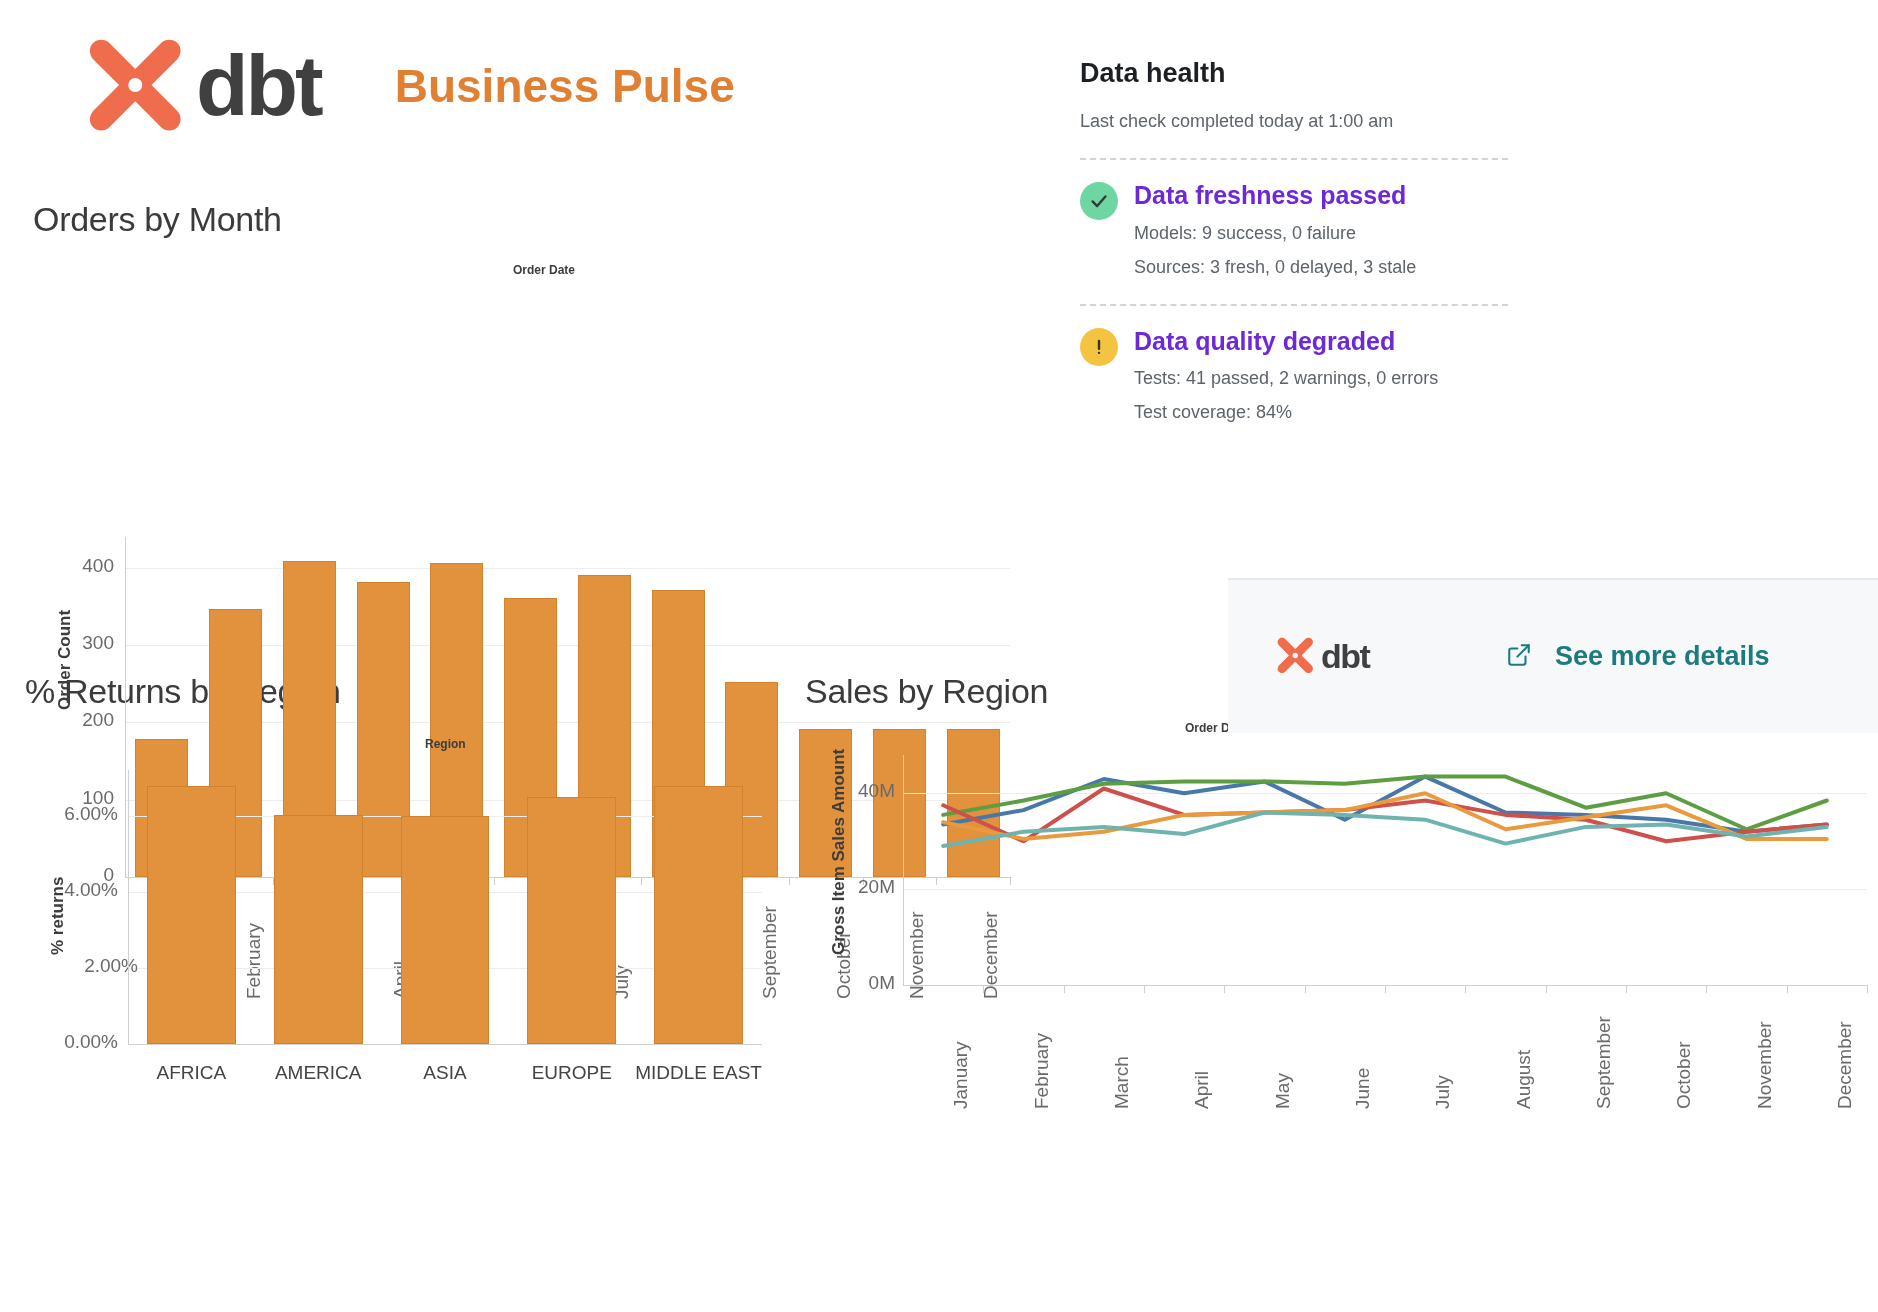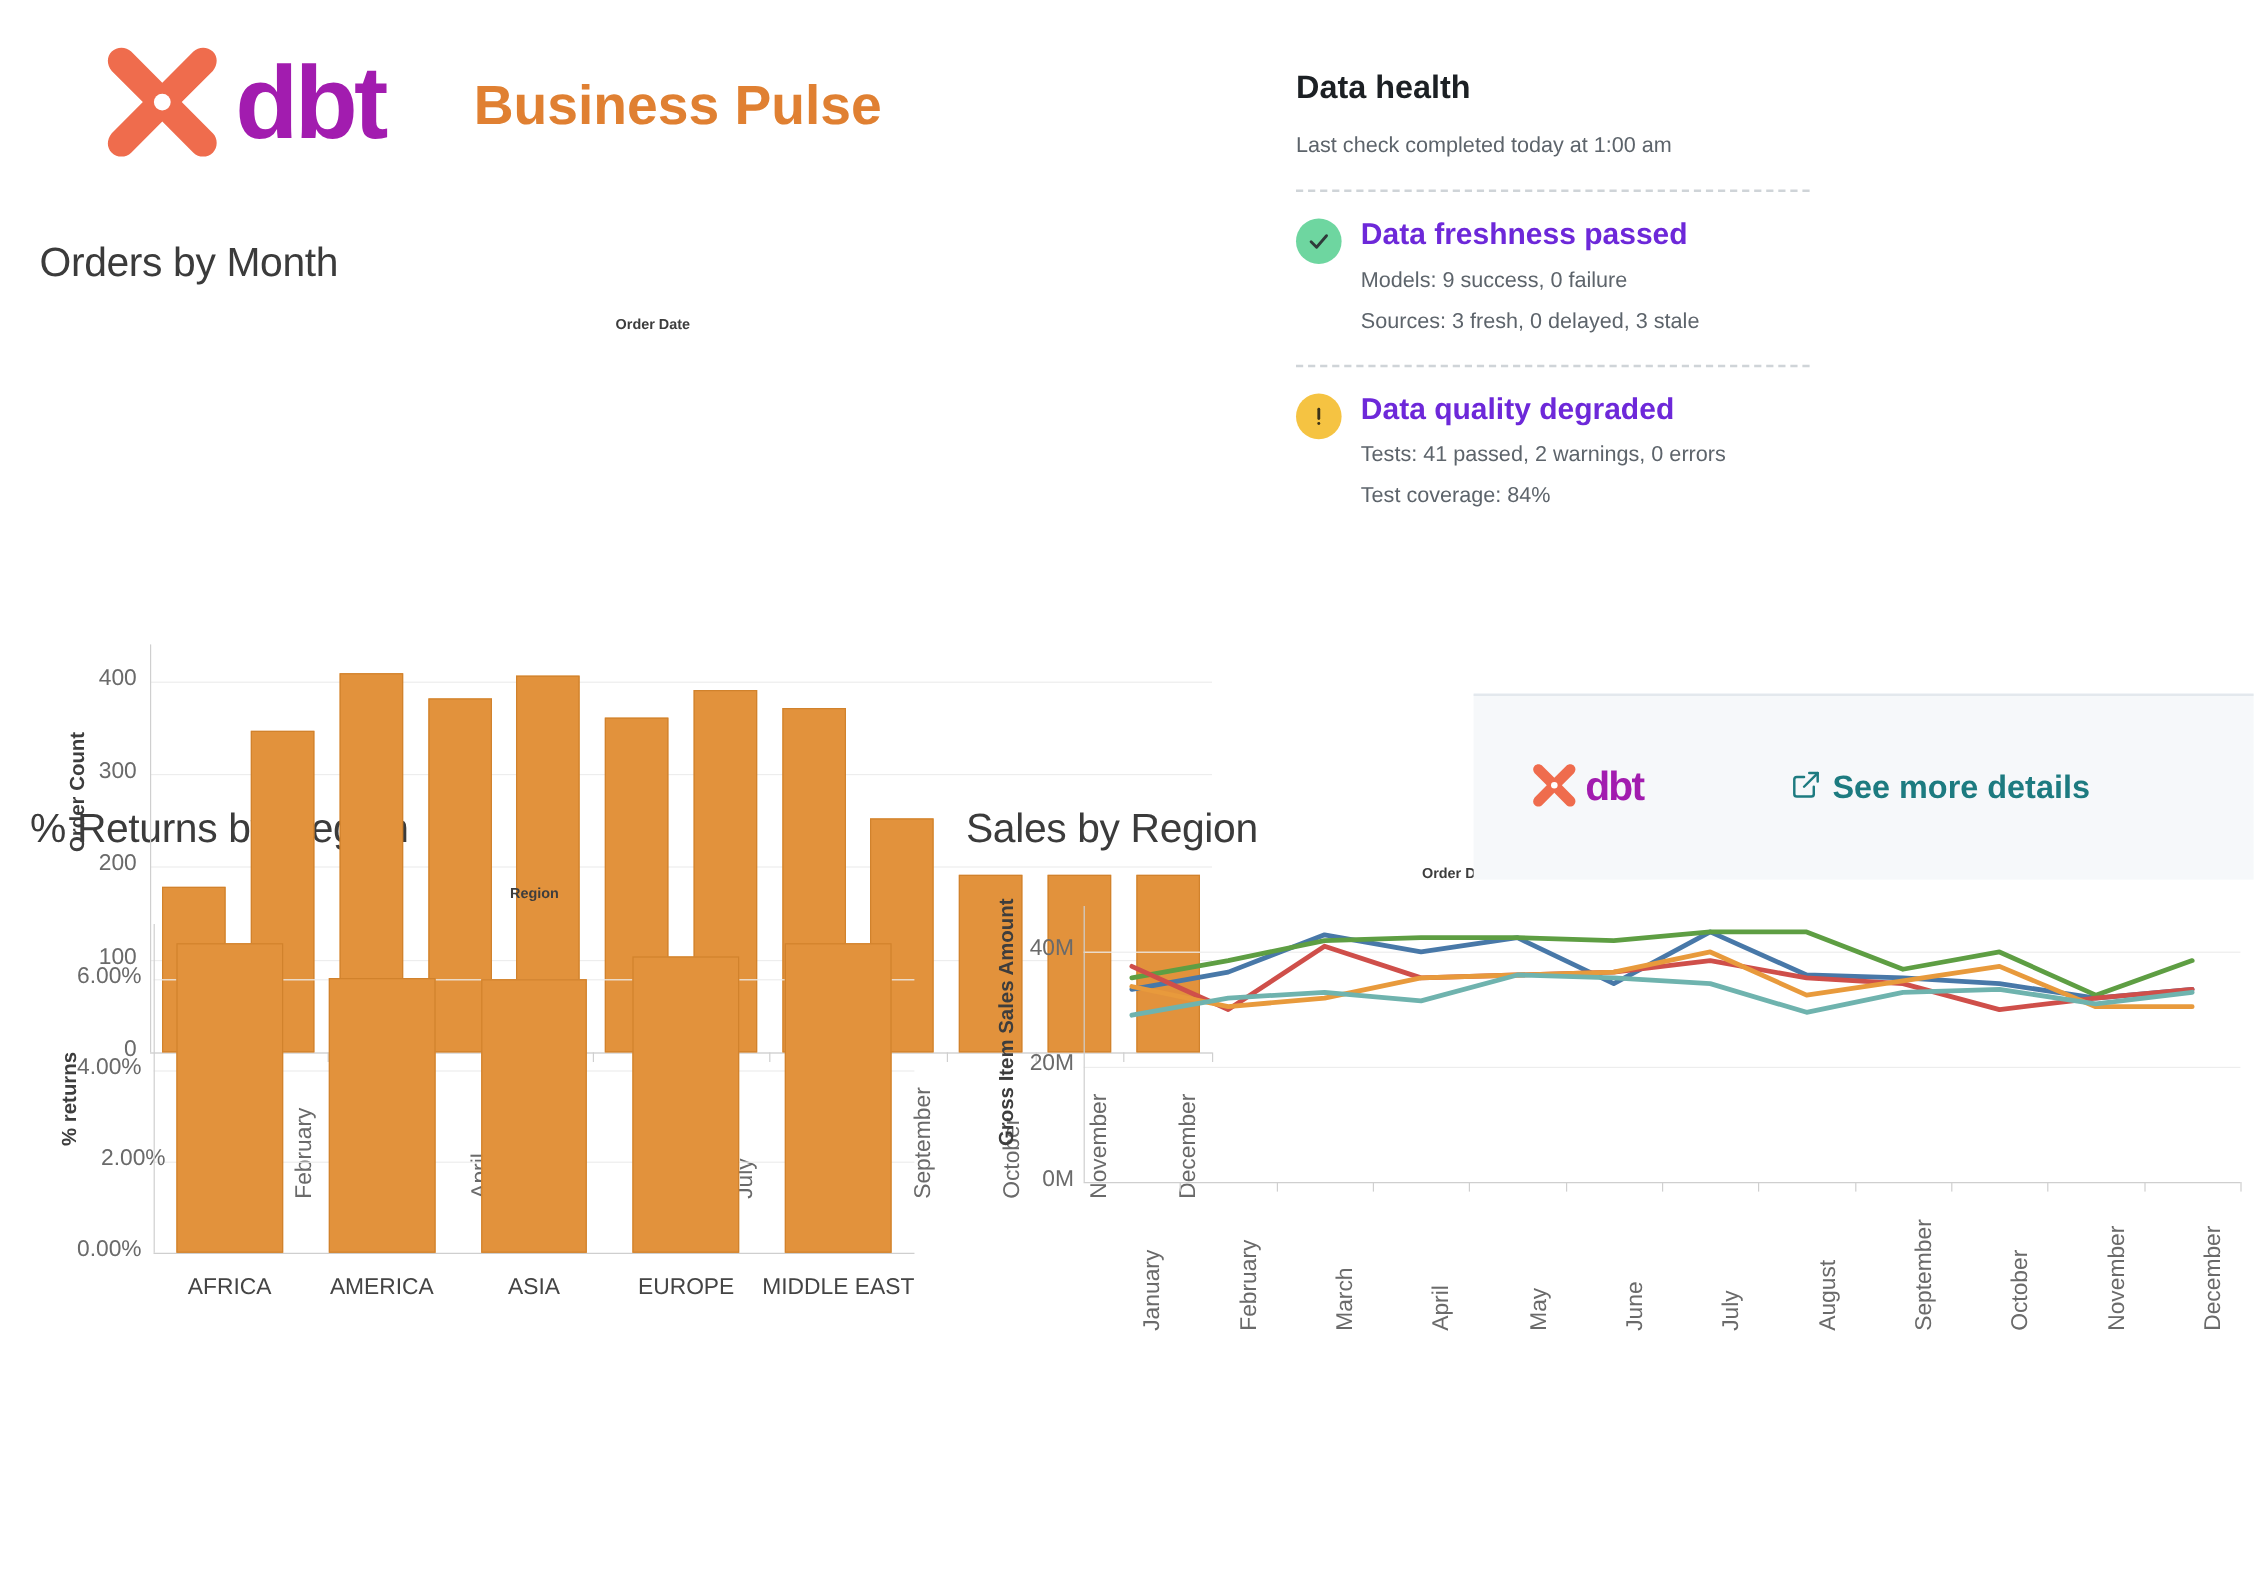--- a/index.html
+++ b/index.html
@@ -8,21 +8,21 @@
     font-family: "Liberation Sans", sans-serif;
     color: #32373d;
     position: relative;
     overflow: hidden;
   }
 
   
   #header { position: absolute; left: 78px; top: 30px; display: flex; align-items: center; gap: 74px; }
   #dbt-logo-main { display: flex; align-items: center; gap: 10px; }
   .dbt-mark { display: block; }
-  .dbt-word { font-weight: bold; color: #a21caf; letter-spacing: -3px; }
+  .dbt-word { font-weight: bold; color: #404040; letter-spacing: -3px; }
   #logo-wordmark { font-size: 86px; line-height: 0.9; }
   #page-title { font-size: 46px; font-weight: bold; color: #e08032; letter-spacing: 0px; }
 
   
   .section-title { font-size: 34px; font-weight: 400; color: #3b3b3b; letter-spacing: -0.3px; }
   #orders-title { position: absolute; left: 33px; top: 200px; }
   #returns-title { position: absolute; left: 25px; top: 672px; }
   #sales-title { position: absolute; left: 805px; top: 672px; }
 
   
@@ -62,21 +62,21 @@
   .health-line { font-size: 18px; color: #5d646b; margin-top: 13px; }
 
   
   #details-card {
     position: absolute; left: 1228px; top: 578px; width: 650px; height: 155px;
     background: #f6f8fa; border-top: 2px solid #e3e8ed;
     display: flex; align-items: center;
   }
   #details-card-logo { position: absolute; left: 45px; display: flex; align-items: center; gap: 6px; }
   #details-card-logo .dbt-word { font-size: 34px; letter-spacing: -1.5px; }
-  #see-more-details { position: absolute; left: 264px; display: flex; align-items: flex-end; gap: 9px; }
+  #see-more-details { position: absolute; left: 278px; display: flex; align-items: flex-end; gap: 23px; }
   #see-more-label { font-size: 27px; font-weight: bold; color: #1d7b80; }
 </style>
 </head>
 <body>
 
 <div id="header">
   <div id="dbt-logo-main">
     <span class="dbt-mark">
       <svg width="108" height="108" viewBox="0 0 100 100">
         <path d="M14 12 C10 16 10 22 14 27 L38 51 L14 75 C10 80 10 86 14 90 C18 94 25 94 29 90 L53 66 L77 90 C81 94 88 94 92 90 C96 86 96 79 92 75 L68 51 L92 27 C96 22 96 16 92 12 C88 8 81 8 77 12 L53 36 L29 12 C25 8 18 8 14 12 Z" fill="#ef6c4d"></path>

